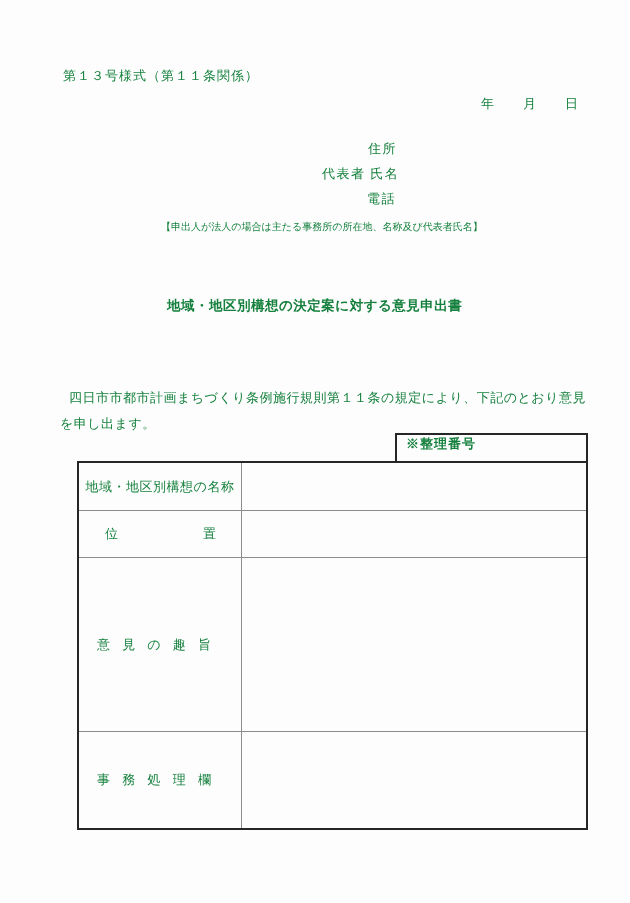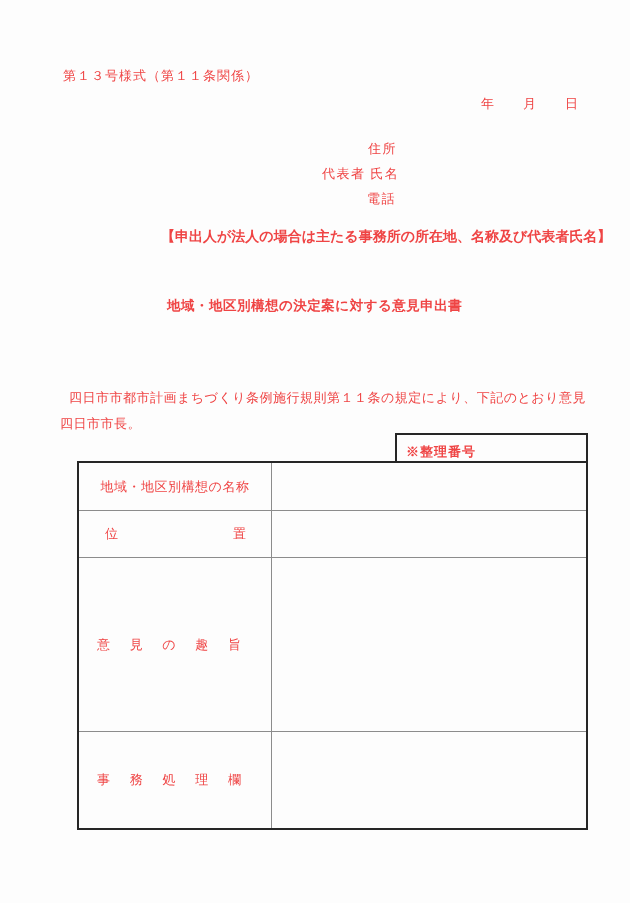--- a/index.html
+++ b/index.html
@@ -1,70 +1,70 @@
 <!DOCTYPE html>
 <html lang="ja"><head>
 <meta charset="utf-8">
 <style>
   html, body { margin: 0; padding: 0; background: #fdfdfd; }
   .page {
     position: relative;
     width: 630px;
     height: 903px;
     background: #fdfdfd;
-    color: #ef4444;
+    color: #15803d;
     font-family: "Liberation Serif", "DejaVu Serif", serif;
     font-size: 13px;
     overflow: hidden;
   }
   .line { position: absolute; letter-spacing: 1.5px; white-space: pre; }
 
   .form-number   { left: 63px;  top: 67px;  letter-spacing: 1px; }
   .date-line     { position: absolute; left: 481px; top: 95px; width: 97px;
                    display: flex; justify-content: space-between; letter-spacing: 0; }
   .addressee     { left: 80px;  top: 119px; letter-spacing: 2px; }
   .address-label { left: 368px; top: 140px; }
   .rep-label     { left: 322px; top: 165px; }
   .phone-label   { left: 367px; top: 190px; }
-  .corp-note     { left: 161px; top: 228px; letter-spacing: 0; font-size: 14px; font-weight: bold; }
+  .corp-note     { left: 161px; top: 220px; letter-spacing: 0; font-size: 10px; }
 
   .doc-title {
     position: absolute; left: 159px; top: 289px; margin: 8px;
     font-size: 13.5px; font-weight: bold; letter-spacing: 0.5px; white-space: pre;
   }
 
   .body-para {
     position: absolute; left: 60px; top: 385px; width: 530px;
     line-height: 25.5px; letter-spacing: 0.5px;
   }
   .body-line { white-space: pre; }
   .body-line.indent { text-indent: 9px; }
 
   .ref-box {
     position: absolute; left: 395px; top: 433px; width: 193px; height: 28px;
     box-sizing: border-box;
     border: 2px solid #262626; border-bottom: none;
-    display: flex; align-items: flex-end; padding-left: 9px;
+    display: flex; align-items: flex-start; padding-left: 9px;
   }
   .ref-label { font-weight: bold; letter-spacing: 1px; }
 
   .form-table {
     position: absolute; left: 77px; top: 461px; width: 511px; height: 369px;
     box-sizing: border-box;
     border: 2px solid #262626;
     display: flex; flex-direction: column;
     background: #fdfdfd;
   }
   .trow { display: flex; border-bottom: 1px solid #8c8c8c; box-sizing: border-box; }
   .trow.r1 { height: 48px; }
   .trow.r2 { height: 47px; }
   .trow.r3 { height: 174px; }
   .trow.r4 { flex: 1; border-bottom: none; }
   .tlabel {
-    width: 193px; box-sizing: border-box;
+    width: 163px; box-sizing: border-box;
     border-right: 1px solid #8c8c8c;
     display: flex; align-items: center;
     letter-spacing: 0.5px;
   }
   .tlabel.center { justify-content: center; }
   .tlabel.spread { justify-content: space-between; letter-spacing: 0; }
   .tlabel.pad-pos { padding: 0 25px 0 26px; }
   .tlabel.pad-five { padding: 0 30px 0 18px; }
   .tvalue { flex: 1; }
 </style>
@@ -87,21 +87,21 @@
   <div class="line rep-label">代表者 氏名</div>
 
   <div class="line phone-label">電話</div>
 
   <div class="line corp-note">【申出人が法人の場合は主たる事務所の所在地、名称及び代表者氏名】</div>
 
   <h1 class="doc-title">地域・地区別構想の決定案に対する意見申出書</h1>
 
   <div class="body-para">
     <div class="body-line indent">四日市市都市計画まちづくり条例施行規則第１１条の規定により、下記のとおり意見</div>
-    <div class="body-line">四日市市長。</div>
+    <div class="body-line">を申し出ます。</div>
   </div>
 
   <div class="ref-box">
     <span class="ref-label">※整理番号</span>
   </div>
 
   <div class="form-table">
 
     <div class="trow r1">
       <div class="tlabel center">

